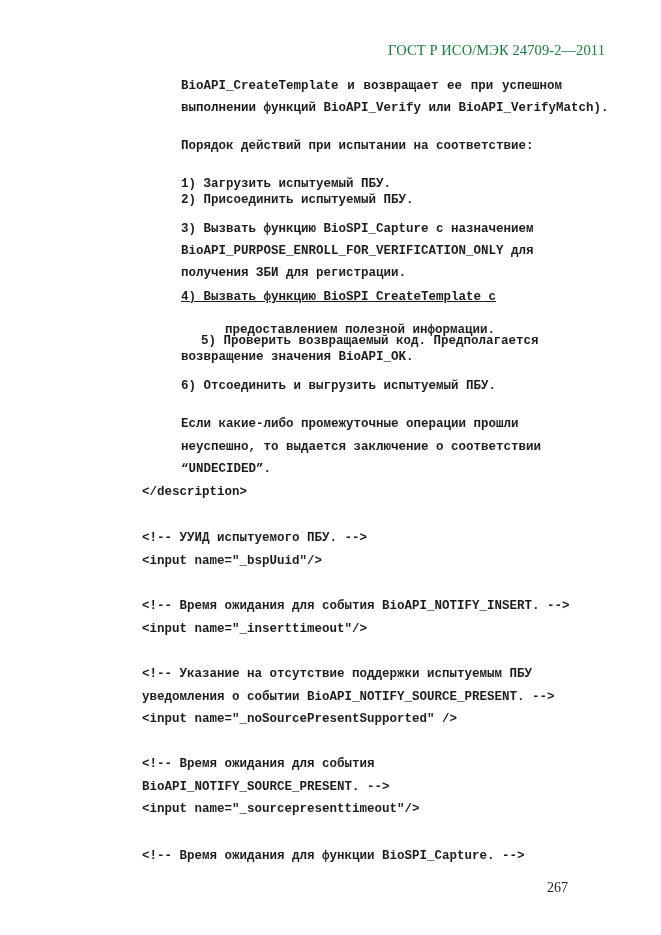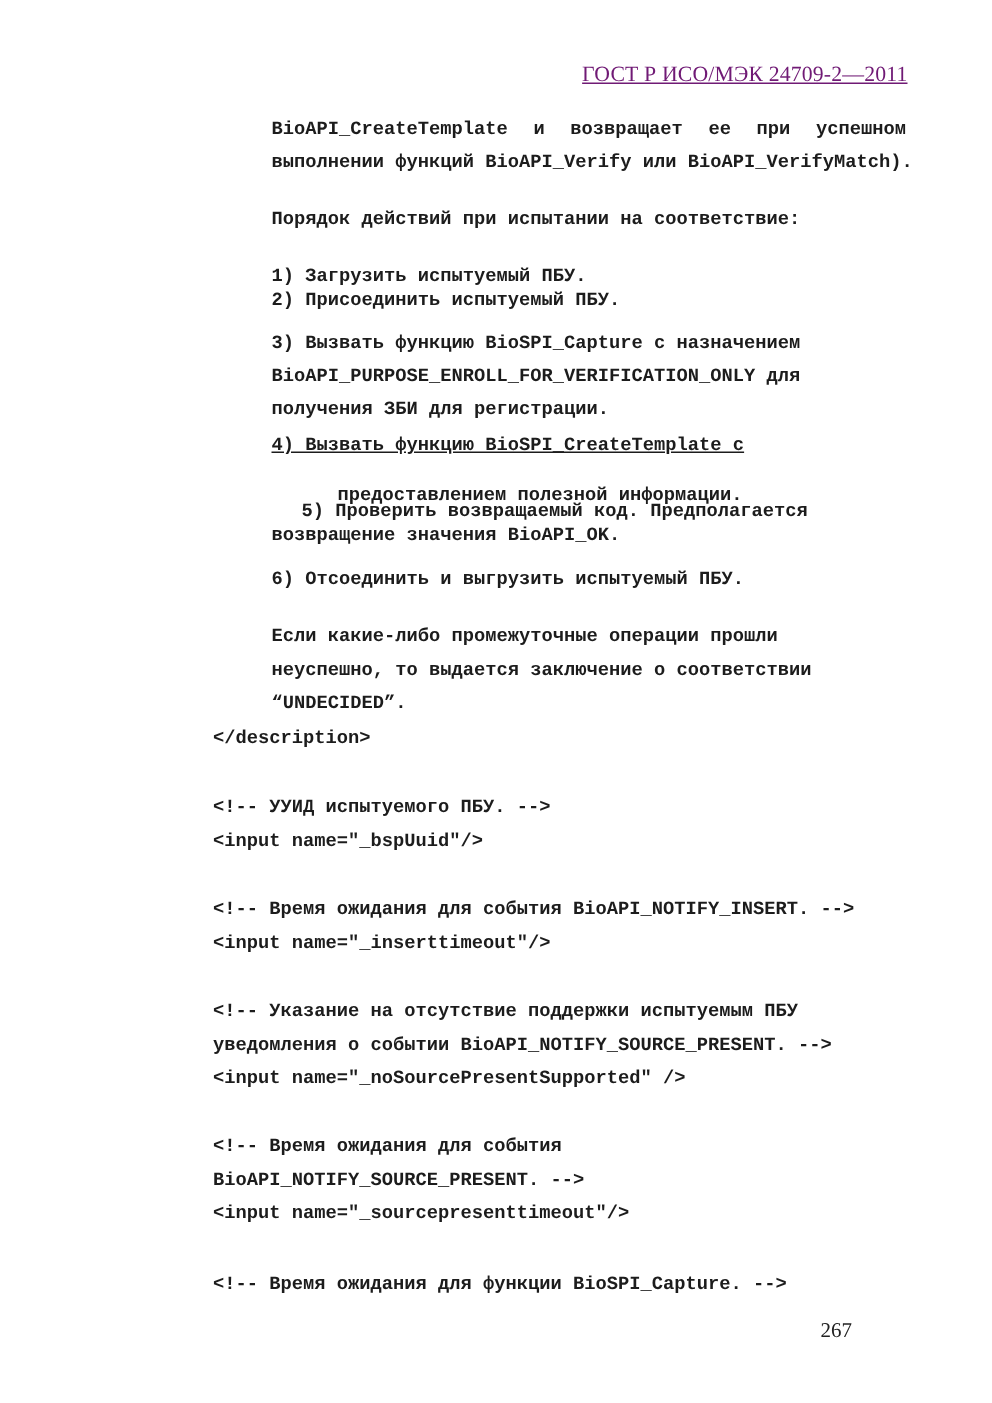--- a/index.html
+++ b/index.html
@@ -3,40 +3,40 @@
   <meta charset="utf-8">
   <style>
     html, body { margin: 0; padding: 0; background: #ffffff; }
     body {
       width: 661px; height: 935px; position: relative; overflow: hidden;
       color: #1a1a1a;
     }
     .header {
       position: absolute; right: 56px; top: 42px;
       font-family: "Liberation Serif", "DejaVu Serif", serif;
-      font-size: 14.5px; color: #701a75; letter-spacing: 0.1px; text-decoration: underline;
+      font-size: 14.5px; color: #15803d; letter-spacing: 0.1px;
     }
     .page-number {
       position: absolute; left: 547px; top: 880px;
       font-family: "Liberation Serif", "DejaVu Serif", serif;
       font-size: 14px; color: #222;
     }
     .line {
       position: absolute;
       font-family: "Liberation Mono", "DejaVu Sans Mono", monospace;
       font-weight: bold;
       font-size: 12.5px;
       line-height: 16px;
       white-space: pre;
       color: #1c1c1c;
     }
     .indent { left: 181px; }
     .code { left: 142px; }
     .justify {
-      width: 423px; white-space: normal; text-align: justify; text-align-last: justify;
+      width: 381px; white-space: normal; text-align: justify; text-align-last: justify;
     }
   </style>
 </head>
 <body>
 
 <div>
   <div class="header">ГОСТ Р ИСО/МЭК 24709-2—2011</div>
 
   <div class="line indent justify" style="top:78px;">BioAPI_CreateTemplate и возвращает ее при успешном</div>
   <div class="line indent" style="top:100px;">выполнении функций BioAPI_Verify или BioAPI_VerifyMatch).</div>

